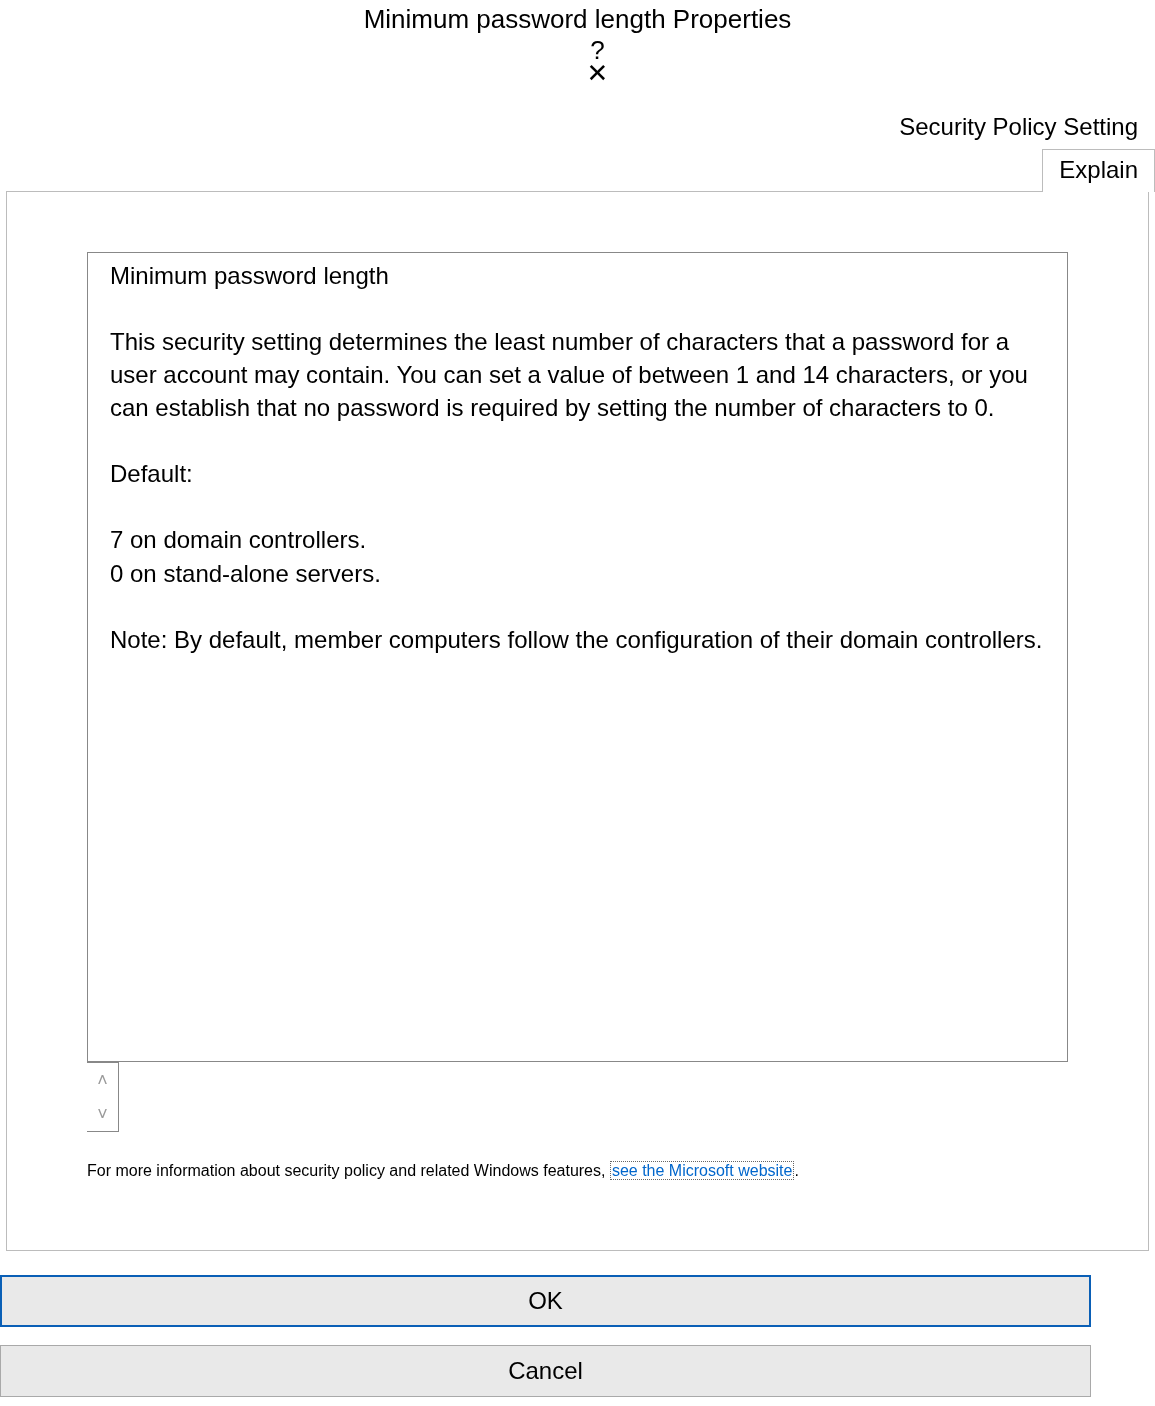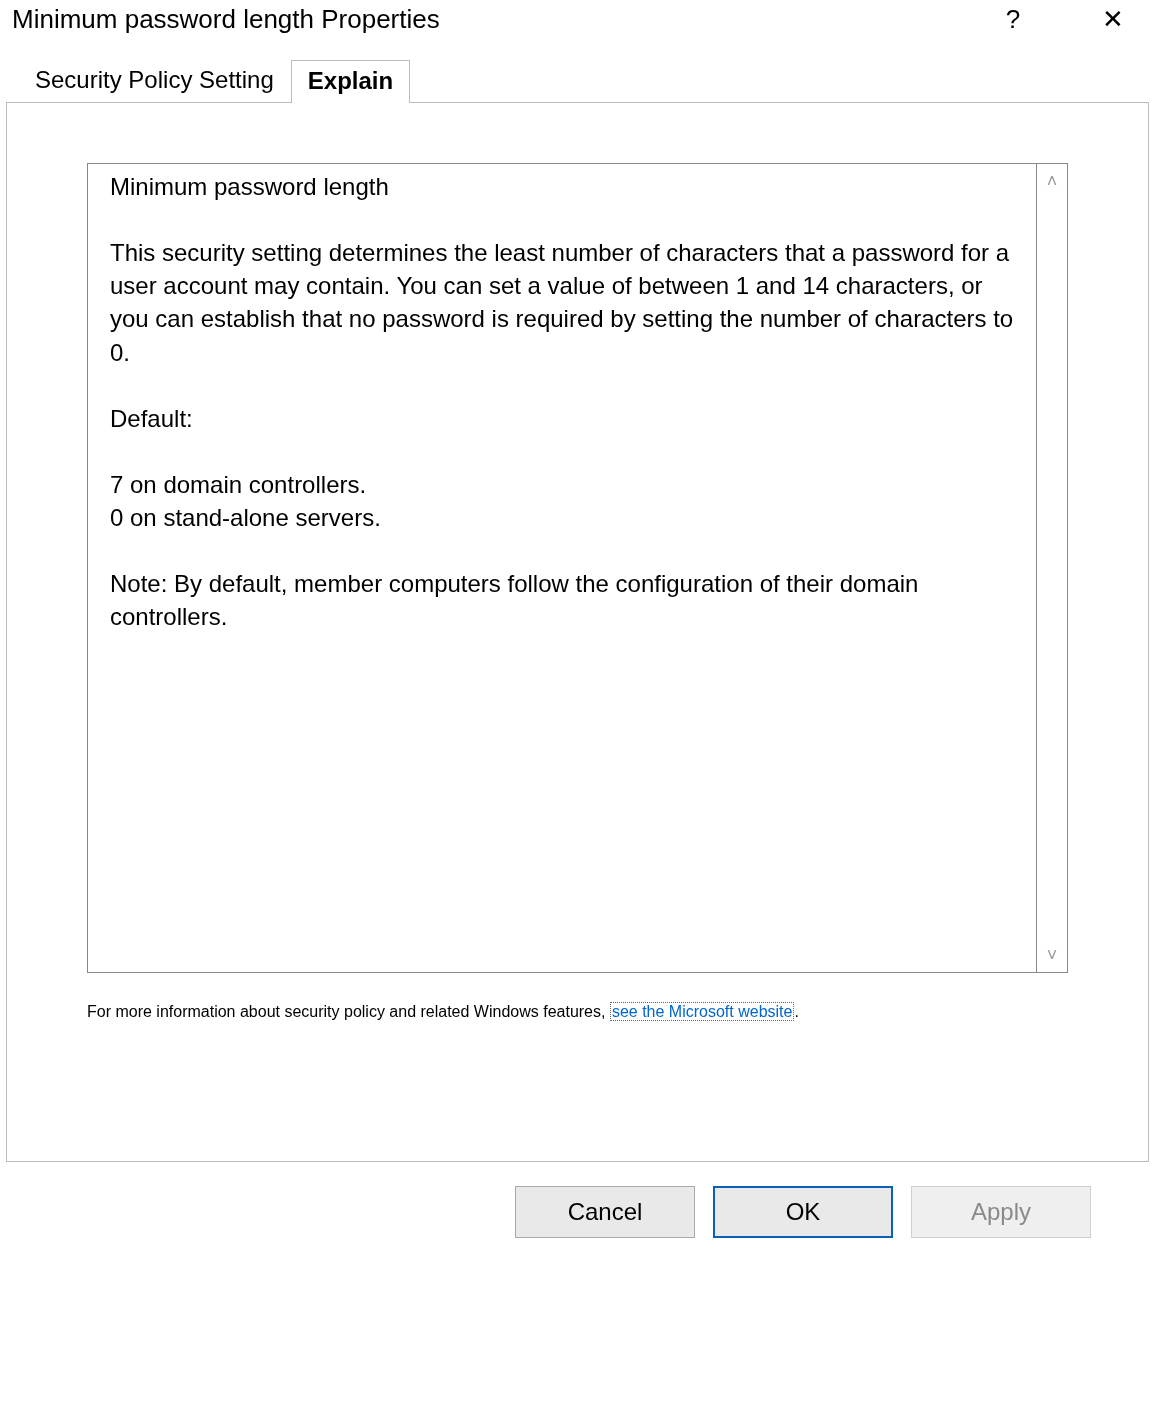--- a/index.html
+++ b/index.html
@@ -1,15 +1,15 @@
 <!DOCTYPE html>
 <html><head>
 <meta charset="utf-8">
 <style>
-  * { box-sizing: border-box; }
+  * { box-sizing: border-box; flex-direction: column; }
   html, body { margin: 0; padding: 0; }
   body {
     font-family: "Segoe UI", Tahoma, sans-serif;
     font-size: 24px;
     color: #000;
     background: #fff;
     width: 1155px;
     height: 1406px;
     overflow: hidden;
   }
@@ -48,21 +48,20 @@
     position: relative;
   }
   .tab.inactive {
     background: #fff;
   }
   .tab.active {
     background: #fff;
     border-color: #bcbcbc;
     margin-bottom: -1px; 
     z-index: 3;
-    font-weight: bold;
   }
   .tabpanel {
     border: 1px solid #bcbcbc;
     margin: 0 6px;
     padding: 60px 80px 10px 80px;
     height: 1060px;
     position: relative;
     background: #fff;
   }
   .explain-box-wrap {
@@ -170,16 +169,16 @@
       <div class="scroll-arrow">˅</div>
     </div>
   </div>
 
   <div class="more-info">
     <span>For more information about security policy and related Windows features, </span><a href="#">see the Microsoft website</a><span>.</span>
   </div>
 </div>
 
 <div class="button-row">
+  <button class="btn default">OK</button>
   <button class="btn">Cancel</button>
-  <button class="btn default">OK</button>
   <button class="btn disabled">Apply</button>
 </div>
 
 </body></html>

